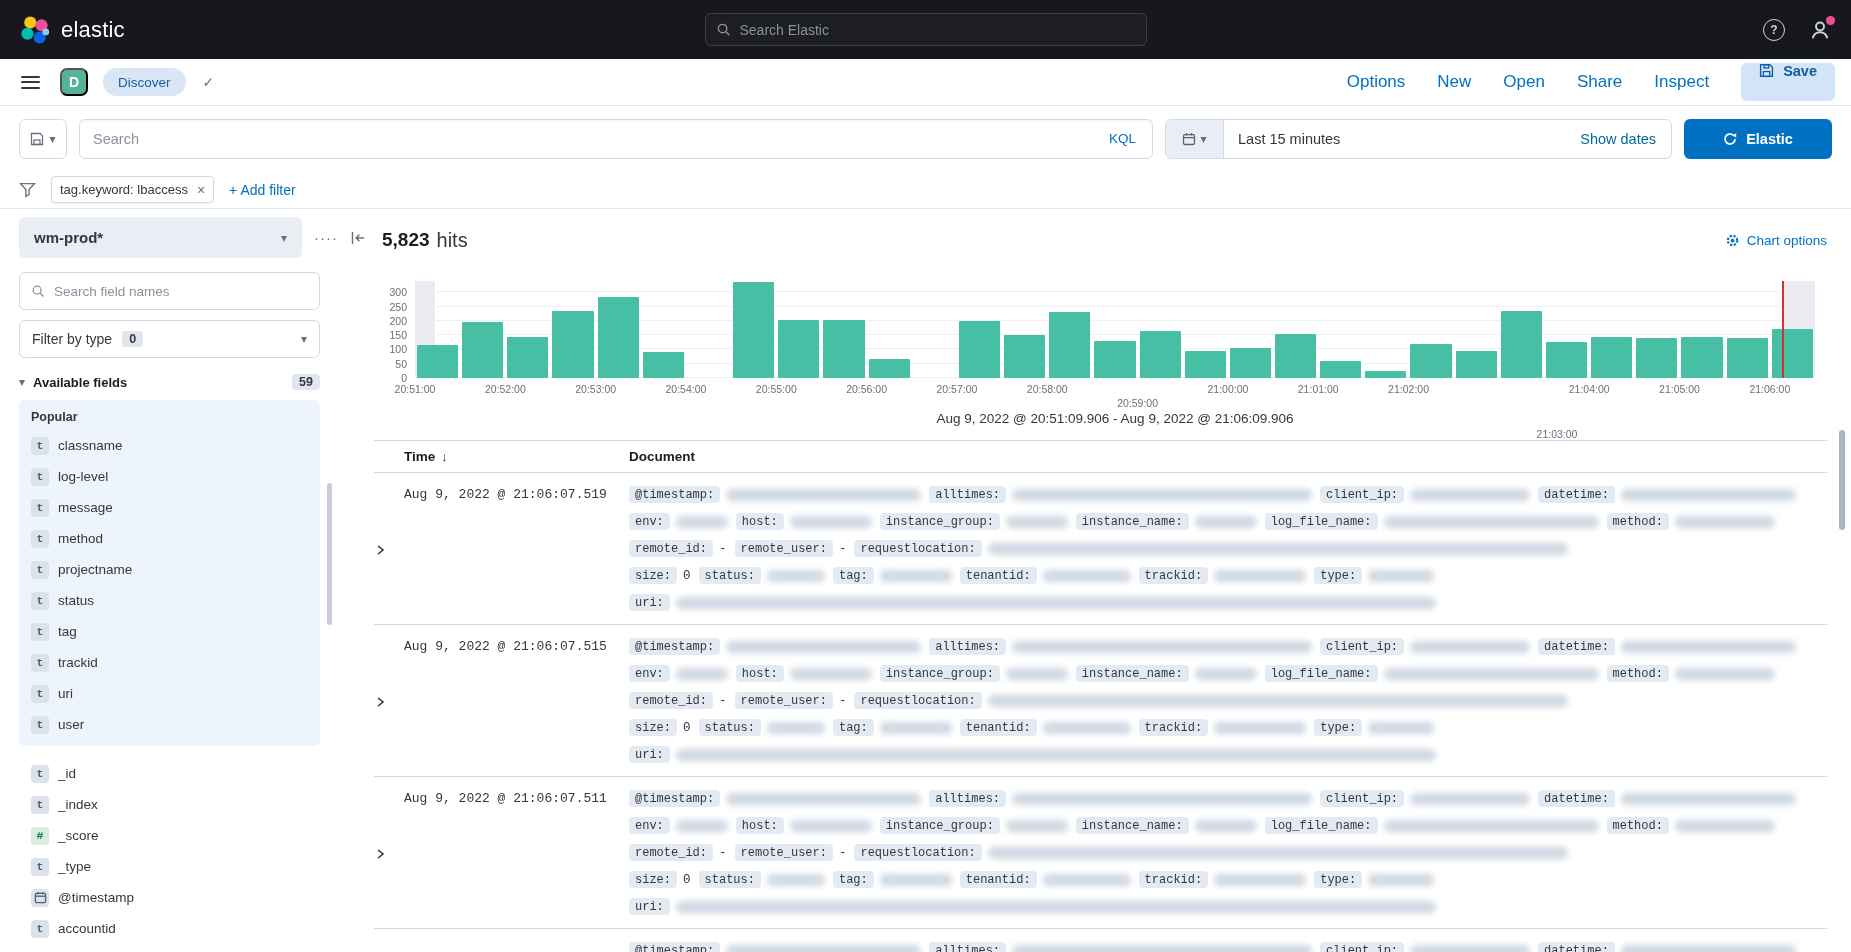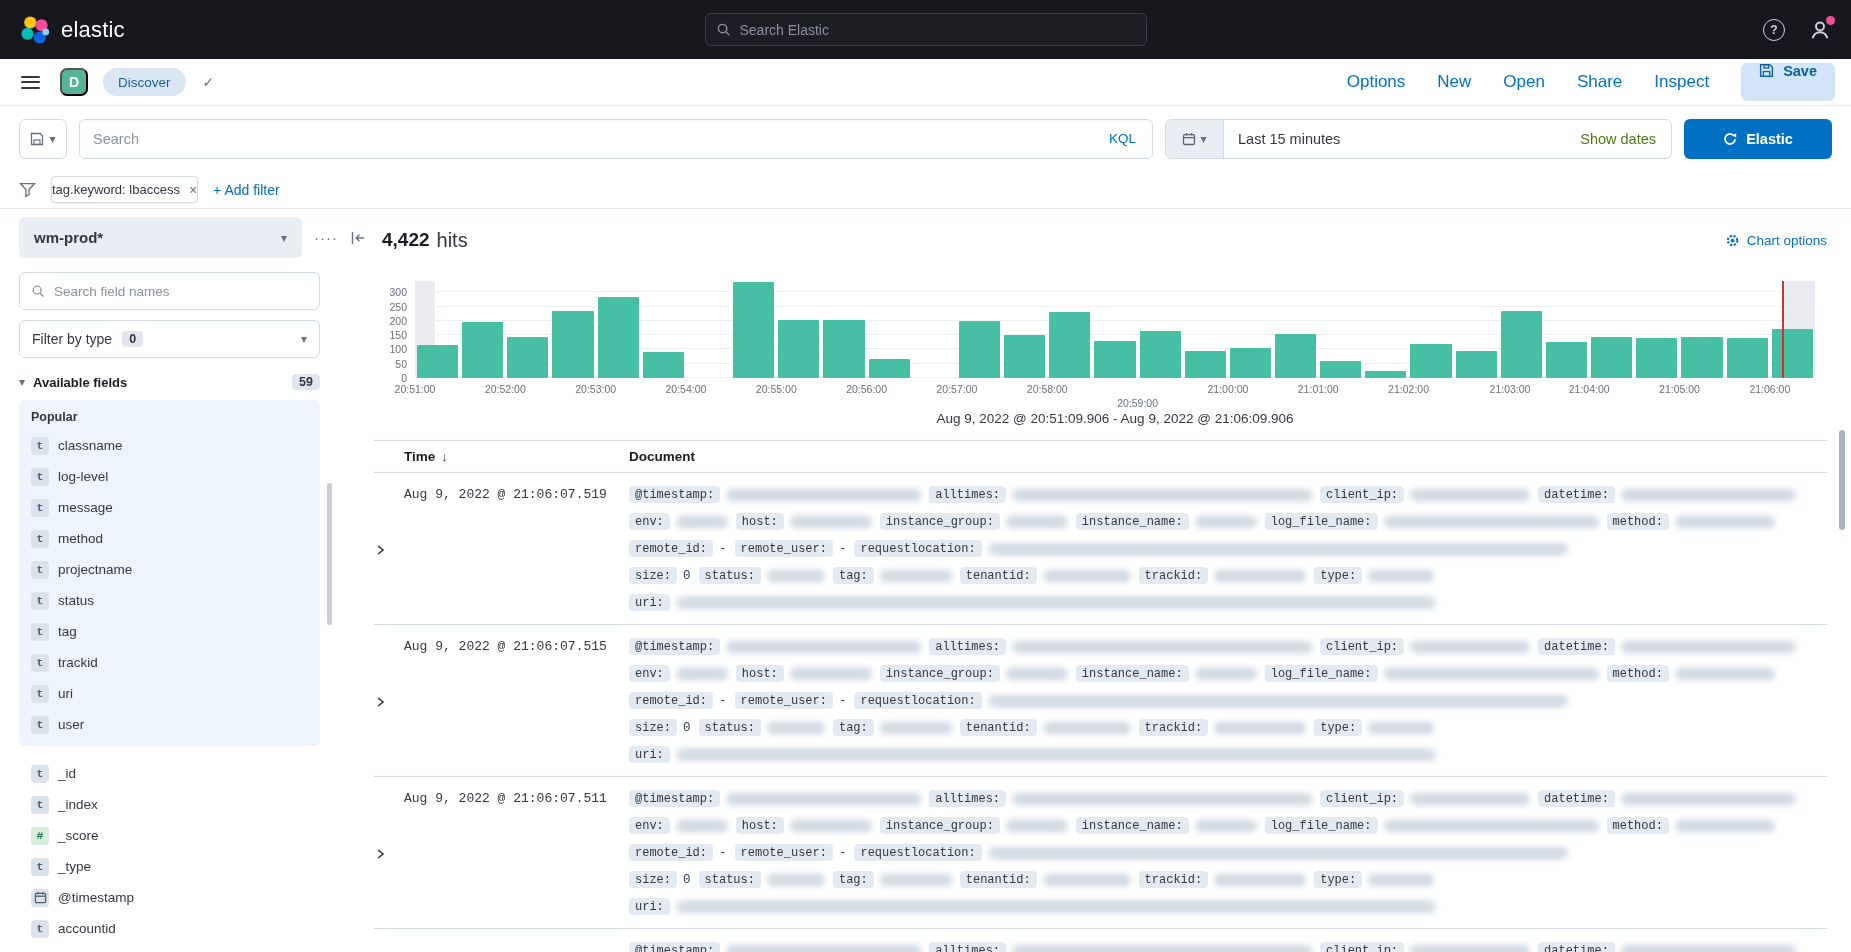--- a/index.html
+++ b/index.html
@@ -47,28 +47,28 @@
   .qsearch { flex: 1; height: 40px; border: 1px solid #d3dae6; border-radius: 6px; display: flex;
     align-items: center; padding-left: 13px; background: #fff; box-shadow: inset 0 1px 2px rgba(52,55,65,.05); }
   .qsearch input { flex: 1; border: 0; outline: 0; font-size: 14.5px; color: #343741; }
   .qsearch input::placeholder { color: #8b919d; }
   .kql { padding: 0 16px; color: #0071c2; font-size: 13.5px; font-weight: 500; height: 100%; display: flex; align-items: center; background: none; border: 0; }
   .datepicker { width: 507px; height: 40px; border: 1px solid #d3dae6; border-radius: 6px; display: flex;
     align-items: center; background: #fff; overflow: hidden; flex: none; }
   .dp-cal { width: 58px; height: 100%; background: #e9edf4; border-right: 1px solid #d3dae6; border-top:0; border-bottom:0; border-left:0;
     display: flex; align-items: center; justify-content: center; gap: 4px; color: #5a6472; }
   .dp-text { padding-left: 14px; font-size: 14.5px; color: #343741; background: none; border: 0; }
-  .dp-show { margin-left: auto; padding-right: 15px; color: #4d7c0f; font-size: 14.5px; background: none; border: 0; }
+  .dp-show { margin-left: auto; padding-right: 15px; color: #0369a1; font-size: 14.5px; background: none; border: 0; }
   .refresh-btn { width: 148px; height: 40px; border-radius: 6px; background: #0071c2; color: #fff; font-size: 14.5px;
     font-weight: 600; border: 0; display: flex; align-items: center; justify-content: center; gap: 9px; flex: none; }
 
   
   .filter-row { height: 38px; display: flex; align-items: center; gap: 15px; padding: 0 19px; border-bottom: 1px solid #e3e8ee; }
   .filter-pill { height: 27px; border: 1px solid #d3dae6; border-radius: 4px; display: flex; align-items: center;
-    gap: 9px; padding: 0 0; font-size: 13px; color: #343741; background: #fff; box-shadow: 0 1px 2px rgba(52,55,65,.06); justify-content: flex-end; }
+    gap: 9px; padding: 0 8px; font-size: 13px; color: #343741; background: #fff; box-shadow: 0 1px 2px rgba(52,55,65,.06); justify-content: flex-end; }
   .pill-x { color: #69707d; font-size: 14px; background: none; border: 0; line-height: 1; }
   .add-filter { color: #0071c2; font-size: 14px; background: none; border: 0; }
 
   
   .content { display: flex; height: 742px; }
 
   .sidebar { width: 366px; padding: 8px 0 0 19px; position: relative; flex: none; }
   .idx-row { display: flex; align-items: center; gap: 12px; }
   .idx-btn { width: 283px; height: 41px; background: #e9edf4; border: 0; border-radius: 6px; display: flex;
     align-items: center; justify-content: space-between; padding: 0 15px; font-size: 15px; font-weight: 700; color: #343741; }
@@ -355,21 +355,21 @@
           <span class="chip">t</span>
           <span class="fname">accountid</span>
         </div>
       </div>
 
     <div class="sb-thumb"></div>
   </aside>
 
   <main class="main">
     <div class="hits-row">
-      <span class="hits-count">4,422</span>
+      <span class="hits-count">5,823</span>
       <span class="hits-label">hits</span>
       <button class="chart-options">
         <svg width="15" height="15" viewBox="0 0 16 16">
           <circle cx="8" cy="8" r="5" fill="none" stroke="#0071c2" stroke-width="2.4" stroke-dasharray="2.3 1.7"></circle>
           <circle cx="8" cy="8" r="2" fill="#0071c2"></circle>
         </svg>
         <span>Chart options</span>
       </button>
     </div>
 
@@ -498,21 +498,21 @@
           <span class="xlab" style="left: 180.645px;">20:53:00</span>
           <span class="xlab" style="left: 270.968px;">20:54:00</span>
           <span class="xlab" style="left: 361.29px;">20:55:00</span>
           <span class="xlab" style="left: 451.613px;">20:56:00</span>
           <span class="xlab" style="left: 541.935px;">20:57:00</span>
           <span class="xlab" style="left: 632.258px;">20:58:00</span>
           <span class="xlab" style="left: 722.581px; margin-top: 14px;">20:59:00</span>
           <span class="xlab" style="left: 812.903px;">21:00:00</span>
           <span class="xlab" style="left: 903.226px;">21:01:00</span>
           <span class="xlab" style="left: 993.548px;">21:02:00</span>
-          <span class="xlab" style="left: 1095px;">21:03:00</span>
+          <span class="xlab" style="left: 1142px; margin-top: 45px;">21:03:00</span>
           <span class="xlab" style="left: 1174.19px;">21:04:00</span>
           <span class="xlab" style="left: 1264.52px;">21:05:00</span>
           <span class="xlab" style="left: 1354.84px;">21:06:00</span>
         </div>
       <div class="caption">Aug 9, 2022 @ 20:51:09.906 - Aug 9, 2022 @ 21:06:09.906</div>
     </div>
 
     <div class="dtable">
       <div class="thead">
         <span class="col-exp"></span>

